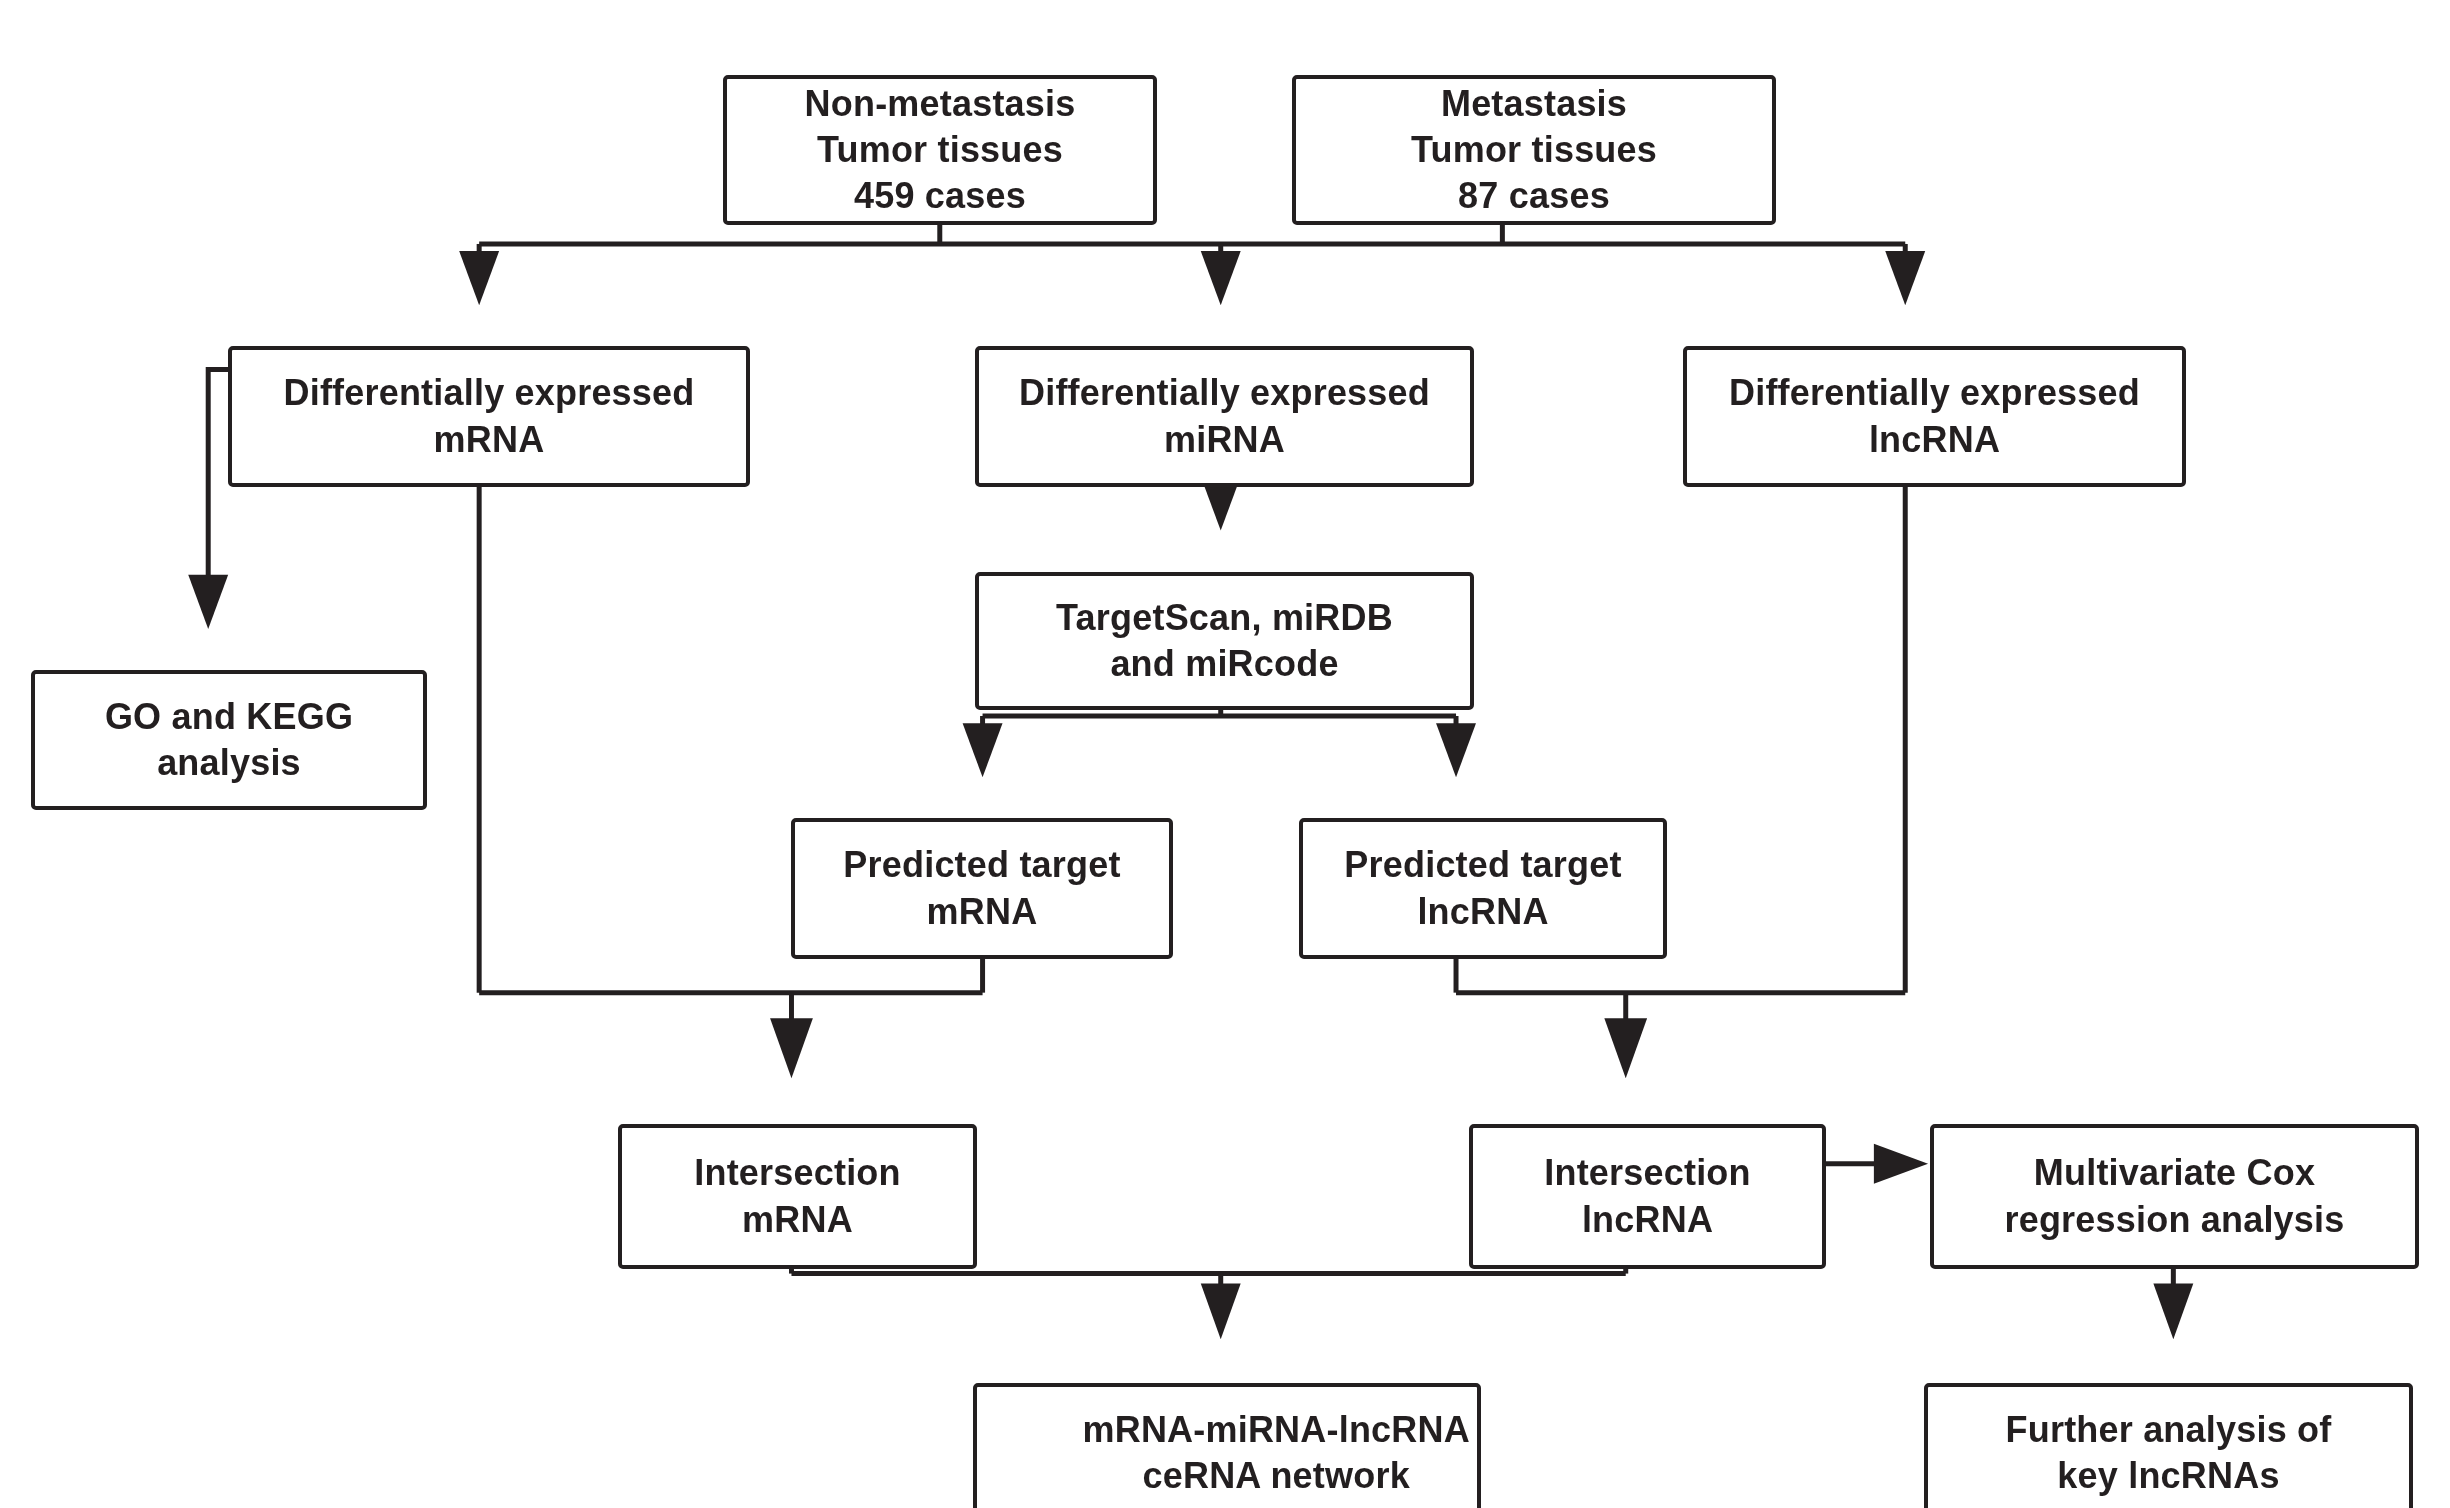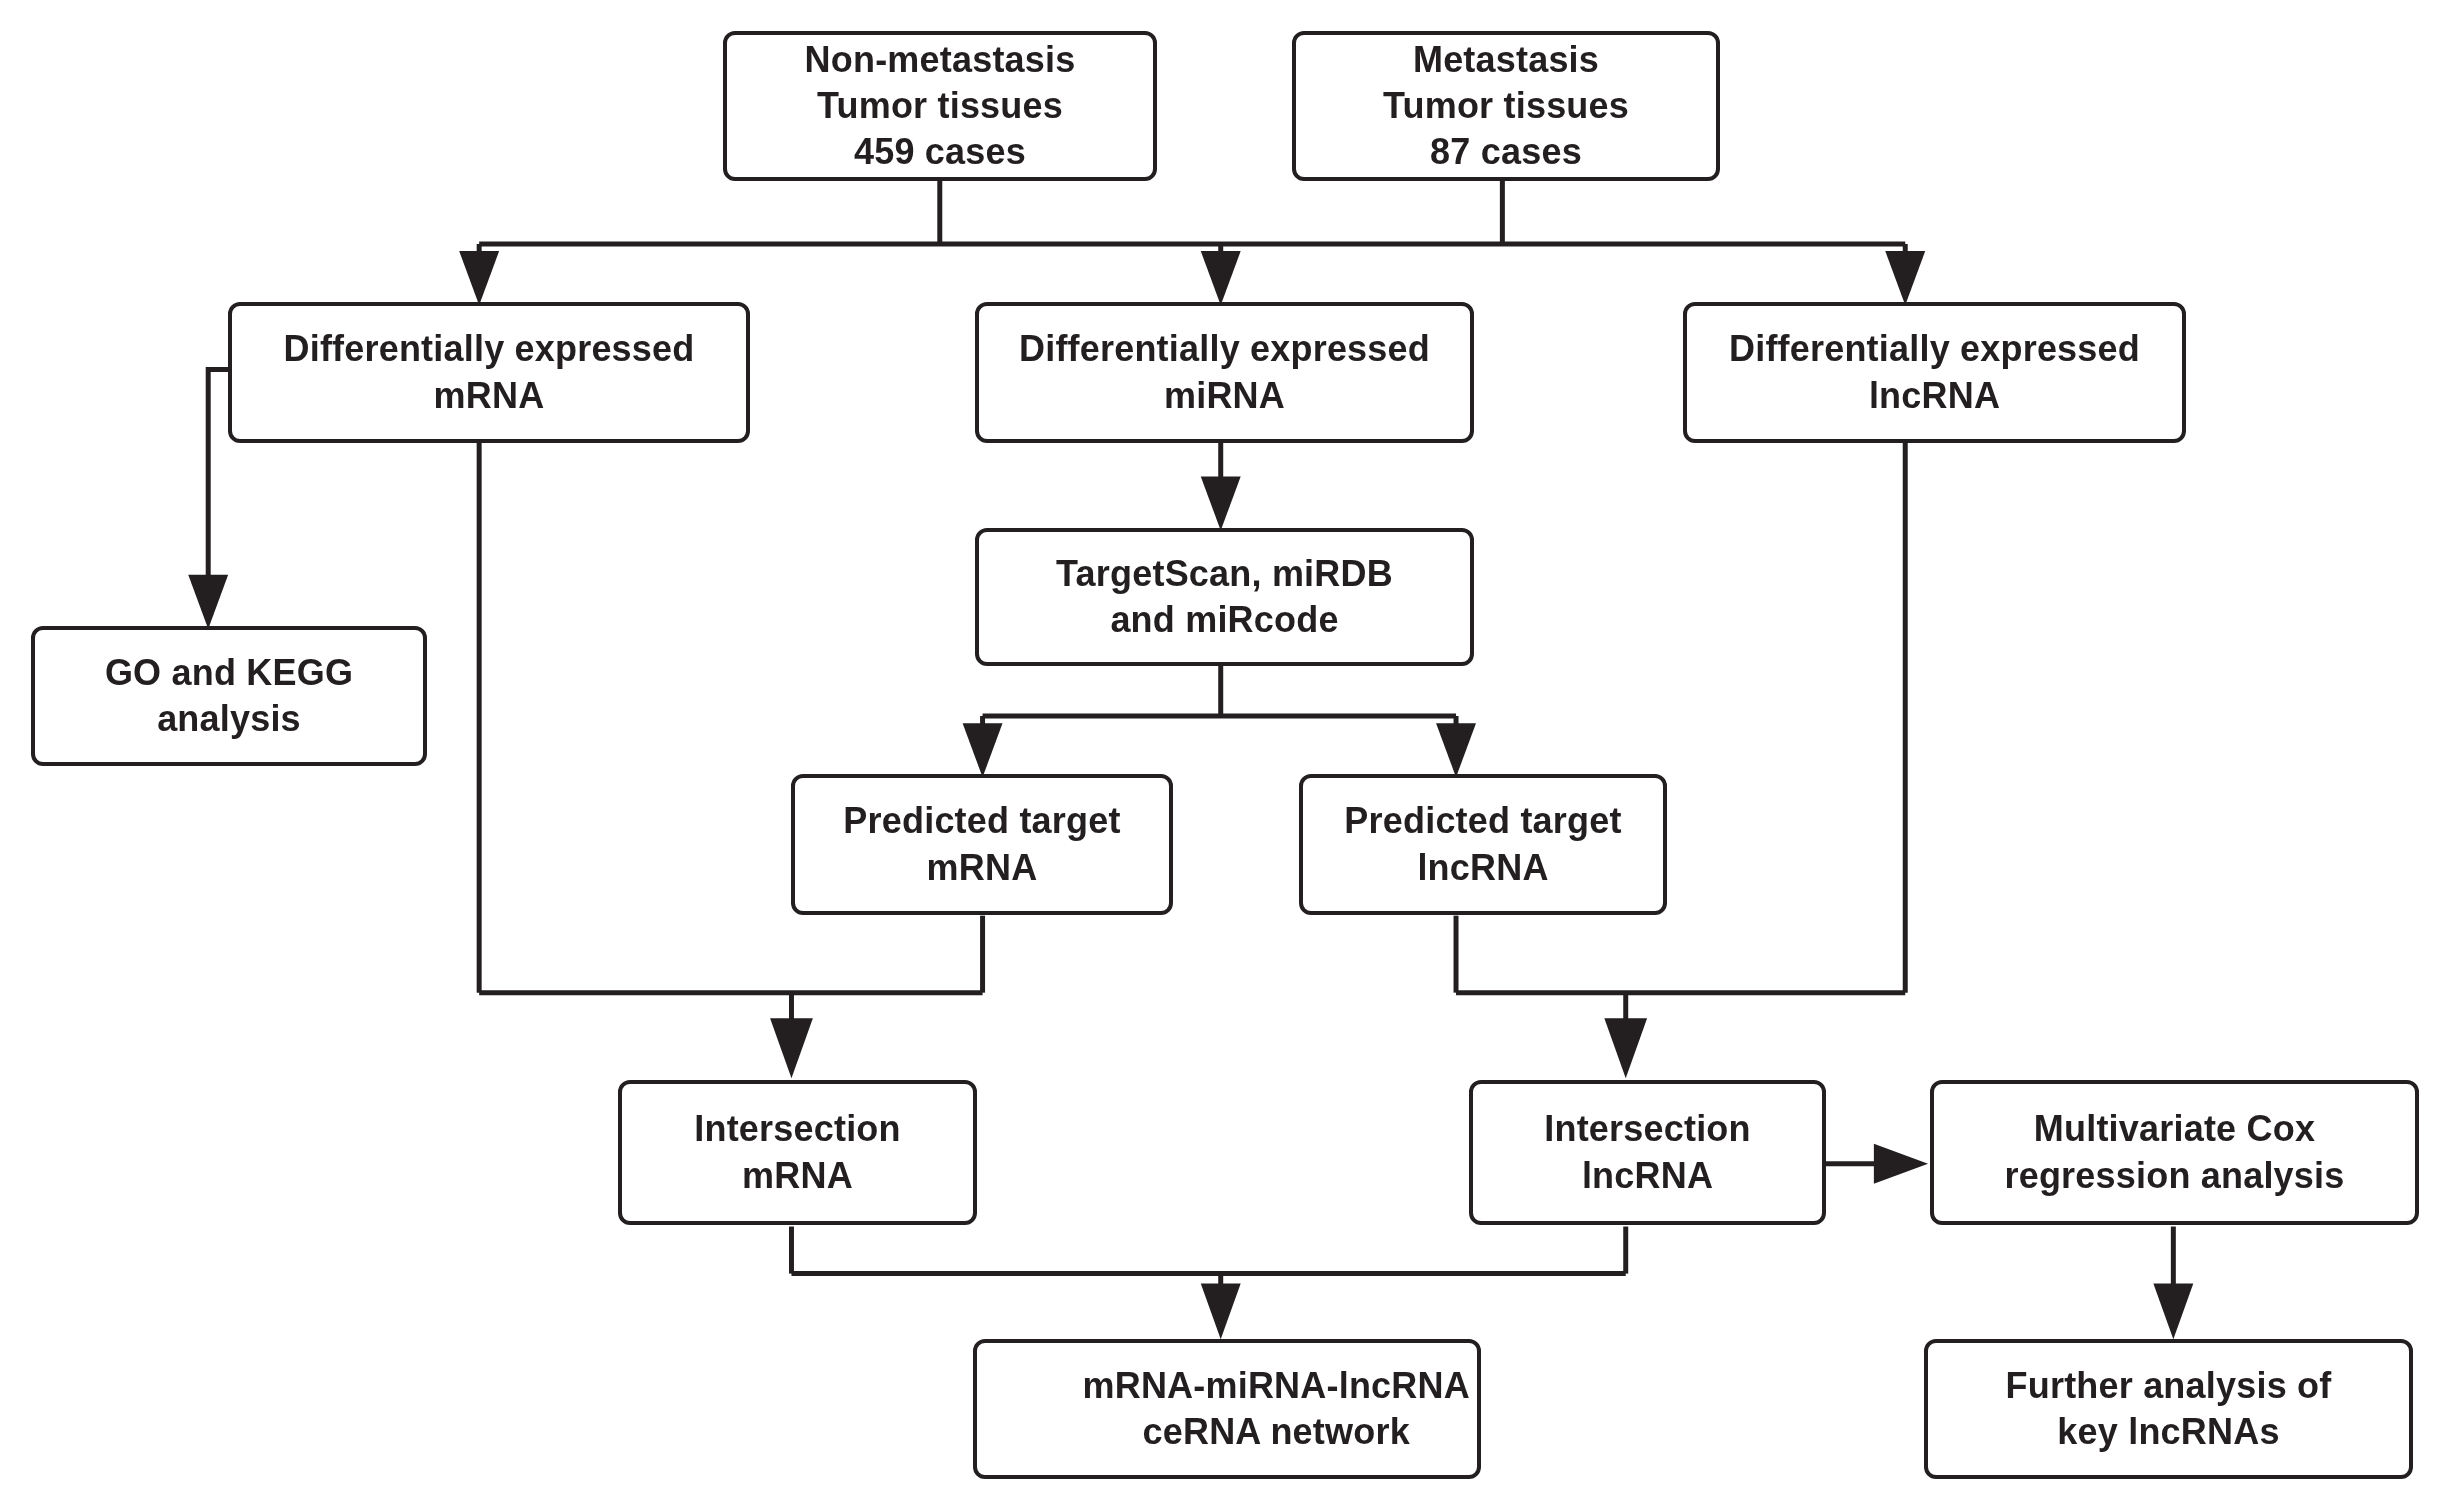--- a/index.html
+++ b/index.html
@@ -24,26 +24,27 @@
     left: 0;
     top: 0;
     width: 2450px;
     height: 1509px;
   }
   .node-box {
     position: absolute;
     box-sizing: border-box;
     background: #ffffff;
     border: 4.3px solid #231f20;
-    border-radius: 12px;
+    border-radius: 5px;
     display: flex;
     align-items: center;
     justify-content: center;
     text-align: center;
     z-index: 2;
+    margin-top: 44px;
   }
   .node-label {
     font-family: "Liberation Sans", sans-serif;
     font-weight: bold;
     font-size: 36px;
     line-height: 1.28;
     color: #231f20;
     letter-spacing: 0.2px;
     white-space: pre-line;
     padding: 0 7.1px;
@@ -119,21 +120,21 @@
     <polygon class="edge-head" points="3048,1878 3020,1800 3076,1800"></polygon>
 
   </svg>
 
   <div class="node-box" style="left:723px; top:31px; width:434px; height:150px;">
     <span class="node-label">Non-metastasis
 Tumor  tissues
 459 cases</span>
   </div>
 
-  <div class="node-box" style="left:1292px; top:31px; width:428px; height:150px;justify-content:center;">
+  <div class="node-box" style="left:1292px; top:31px; width:484px; height:150px;justify-content:center;">
     <span class="node-label">Metastasis
 Tumor  tissues
 87 cases</span>
   </div>
 
   <div class="node-box" style="left:228px; top:302px; width:522px; height:141px;">
     <span class="node-label">Differentially expressed
 mRNA</span>
   </div>
 

